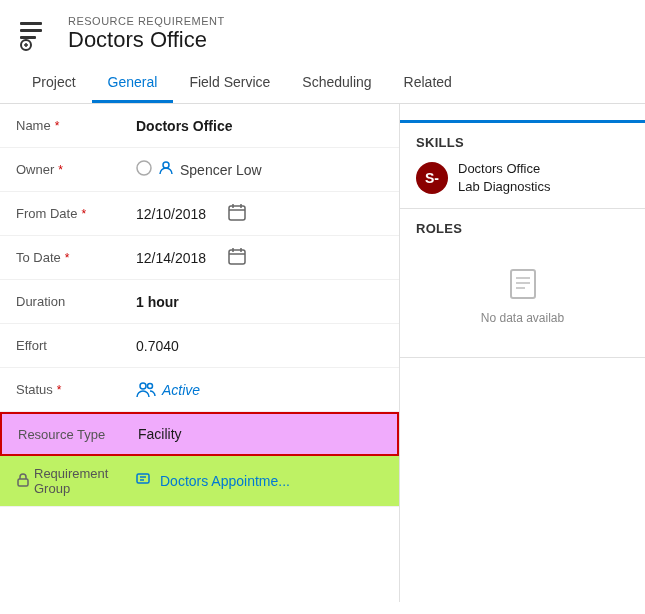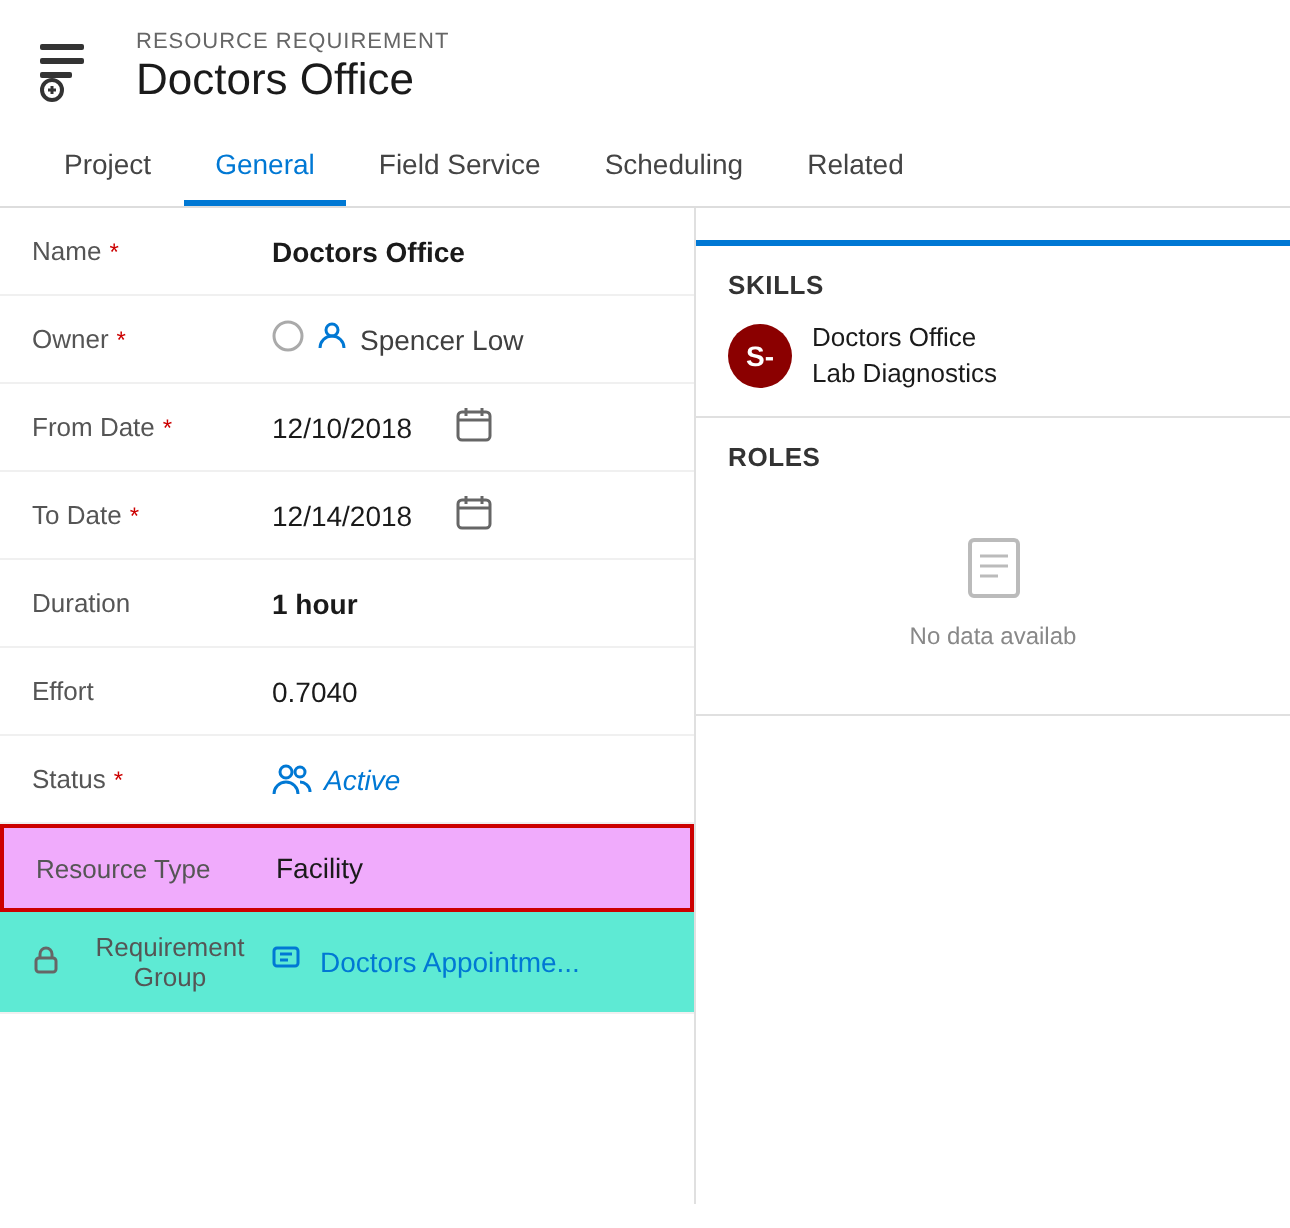--- a/index.html
+++ b/index.html
@@ -15,37 +15,37 @@
 
     
     .nav-tabs { display: flex; border-bottom: 1px solid #ddd; padding: 0 16px; background: #fff; }
     .nav-tab { padding: 10px 16px; font-size: 14px; color: #444; cursor: pointer; border-bottom: 3px solid transparent; text-decoration: none; }
     .nav-tab.active { color: #0078d4; border-bottom: 3px solid #0078d4; font-weight: 500; }
 
     
     .main-content { display: flex; height: calc(614px - 116px); }
 
     
-    .left-panel { width: 348px; border-right: 1px solid #e0e0e0; overflow-y: auto; text-align: center; }
+    .left-panel { width: 400px; border-right: 1px solid #e0e0e0; overflow-y: auto; }
     .form-row { display: flex; align-items: center; padding: 10px 16px; border-bottom: 1px solid #f0f0f0; min-height: 44px; }
     .form-label { width: 120px; min-width: 120px; color: #555; font-size: 13px; display: flex; align-items: center; gap: 4px; }
     .required-star { color: #c00; font-size: 12px; }
     .form-value { flex: 1; color: #1a1a1a; font-size: 14px; display: flex; align-items: center; gap: 6px; }
     .form-value.bold { font-weight: 600; }
     .form-value.link { color: #404040; cursor: pointer; }
 
     
     .cal-icon { color: #666; margin-left: auto; cursor: pointer; }
     .cal-icon svg { width: 18px; height: 18px; }
 
     
     .form-row.highlighted { border: 2px solid #c00; background: #f0abfc; }
 
     
-    .form-row.group-row { background: #5eead4; }
+    .form-row.group-row { background: #bef264; }
     .req-group-link { color: #0078d4; cursor: pointer; display: flex; align-items: center; gap: 6px; }
 
     
     .right-panel { flex: 1; padding: 0; overflow-y: auto; margin-top: 16px; }
     .right-section { padding: 12px 16px; border-bottom: 1px solid #e0e0e0; }
     .right-section-title { font-size: 13px; font-weight: 600; color: #333; margin-bottom: 10px; text-transform: uppercase; letter-spacing: 0.3px; }
 
     
     .skill-item { display: flex; align-items: center; gap: 10px; }
     .skill-avatar { width: 32px; height: 32px; border-radius: 50%; background: #8b0000; color: #fff; display: flex; align-items: center; justify-content: center; font-size: 14px; font-weight: 600; flex-shrink: 0; }

